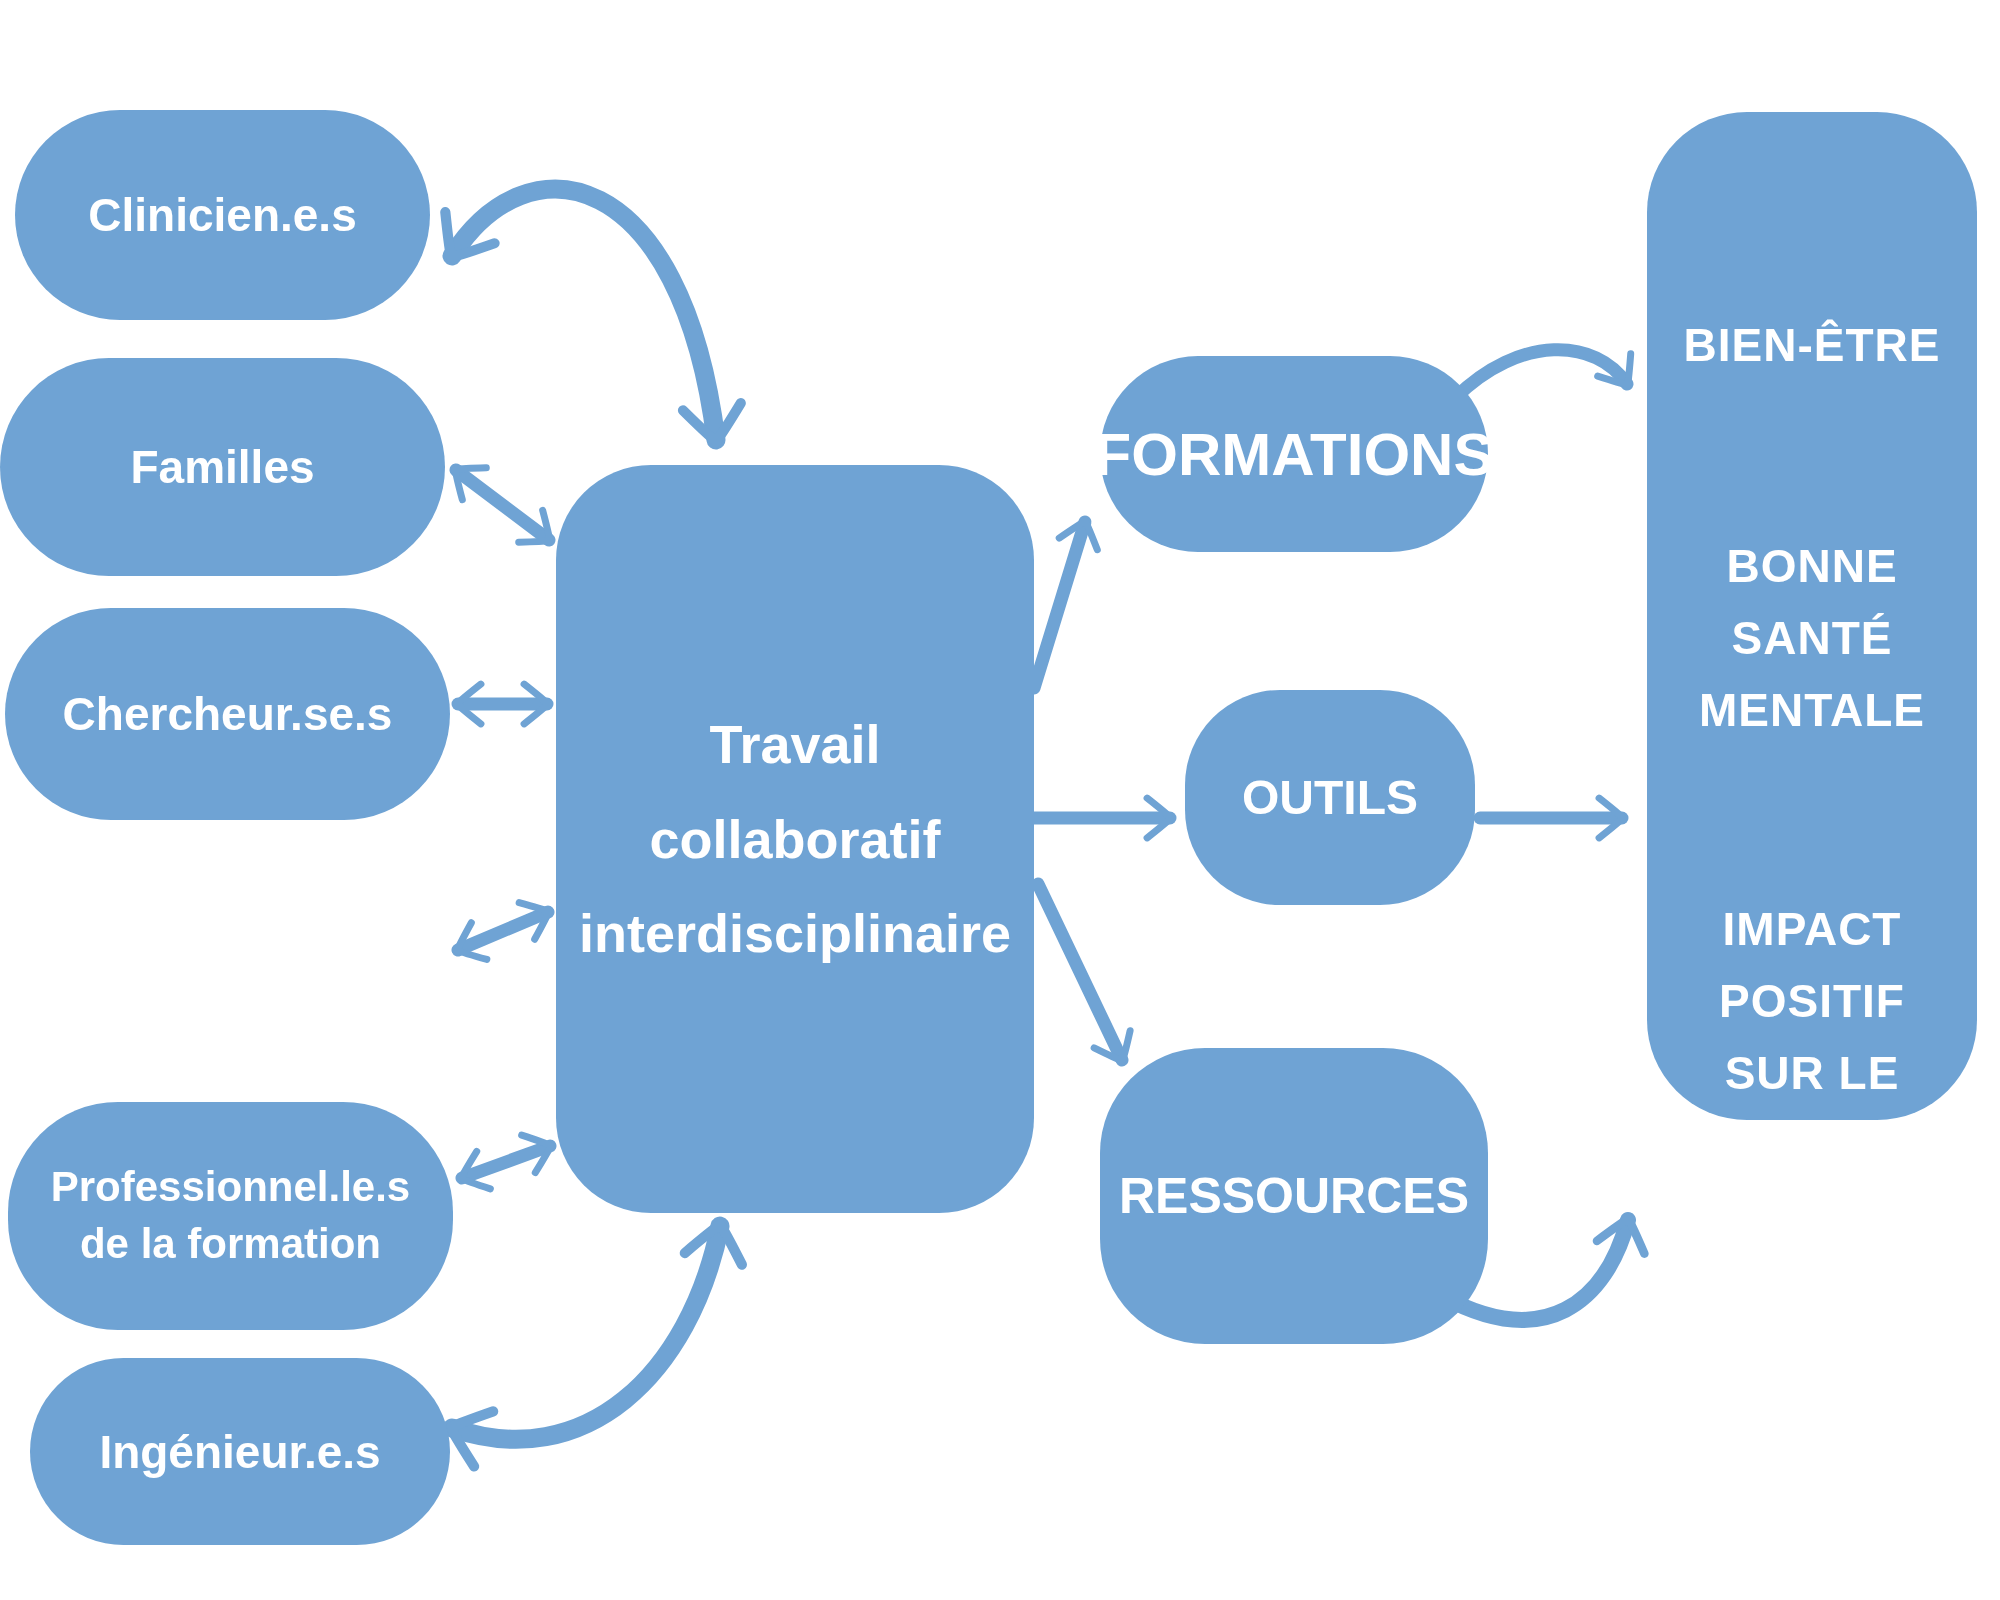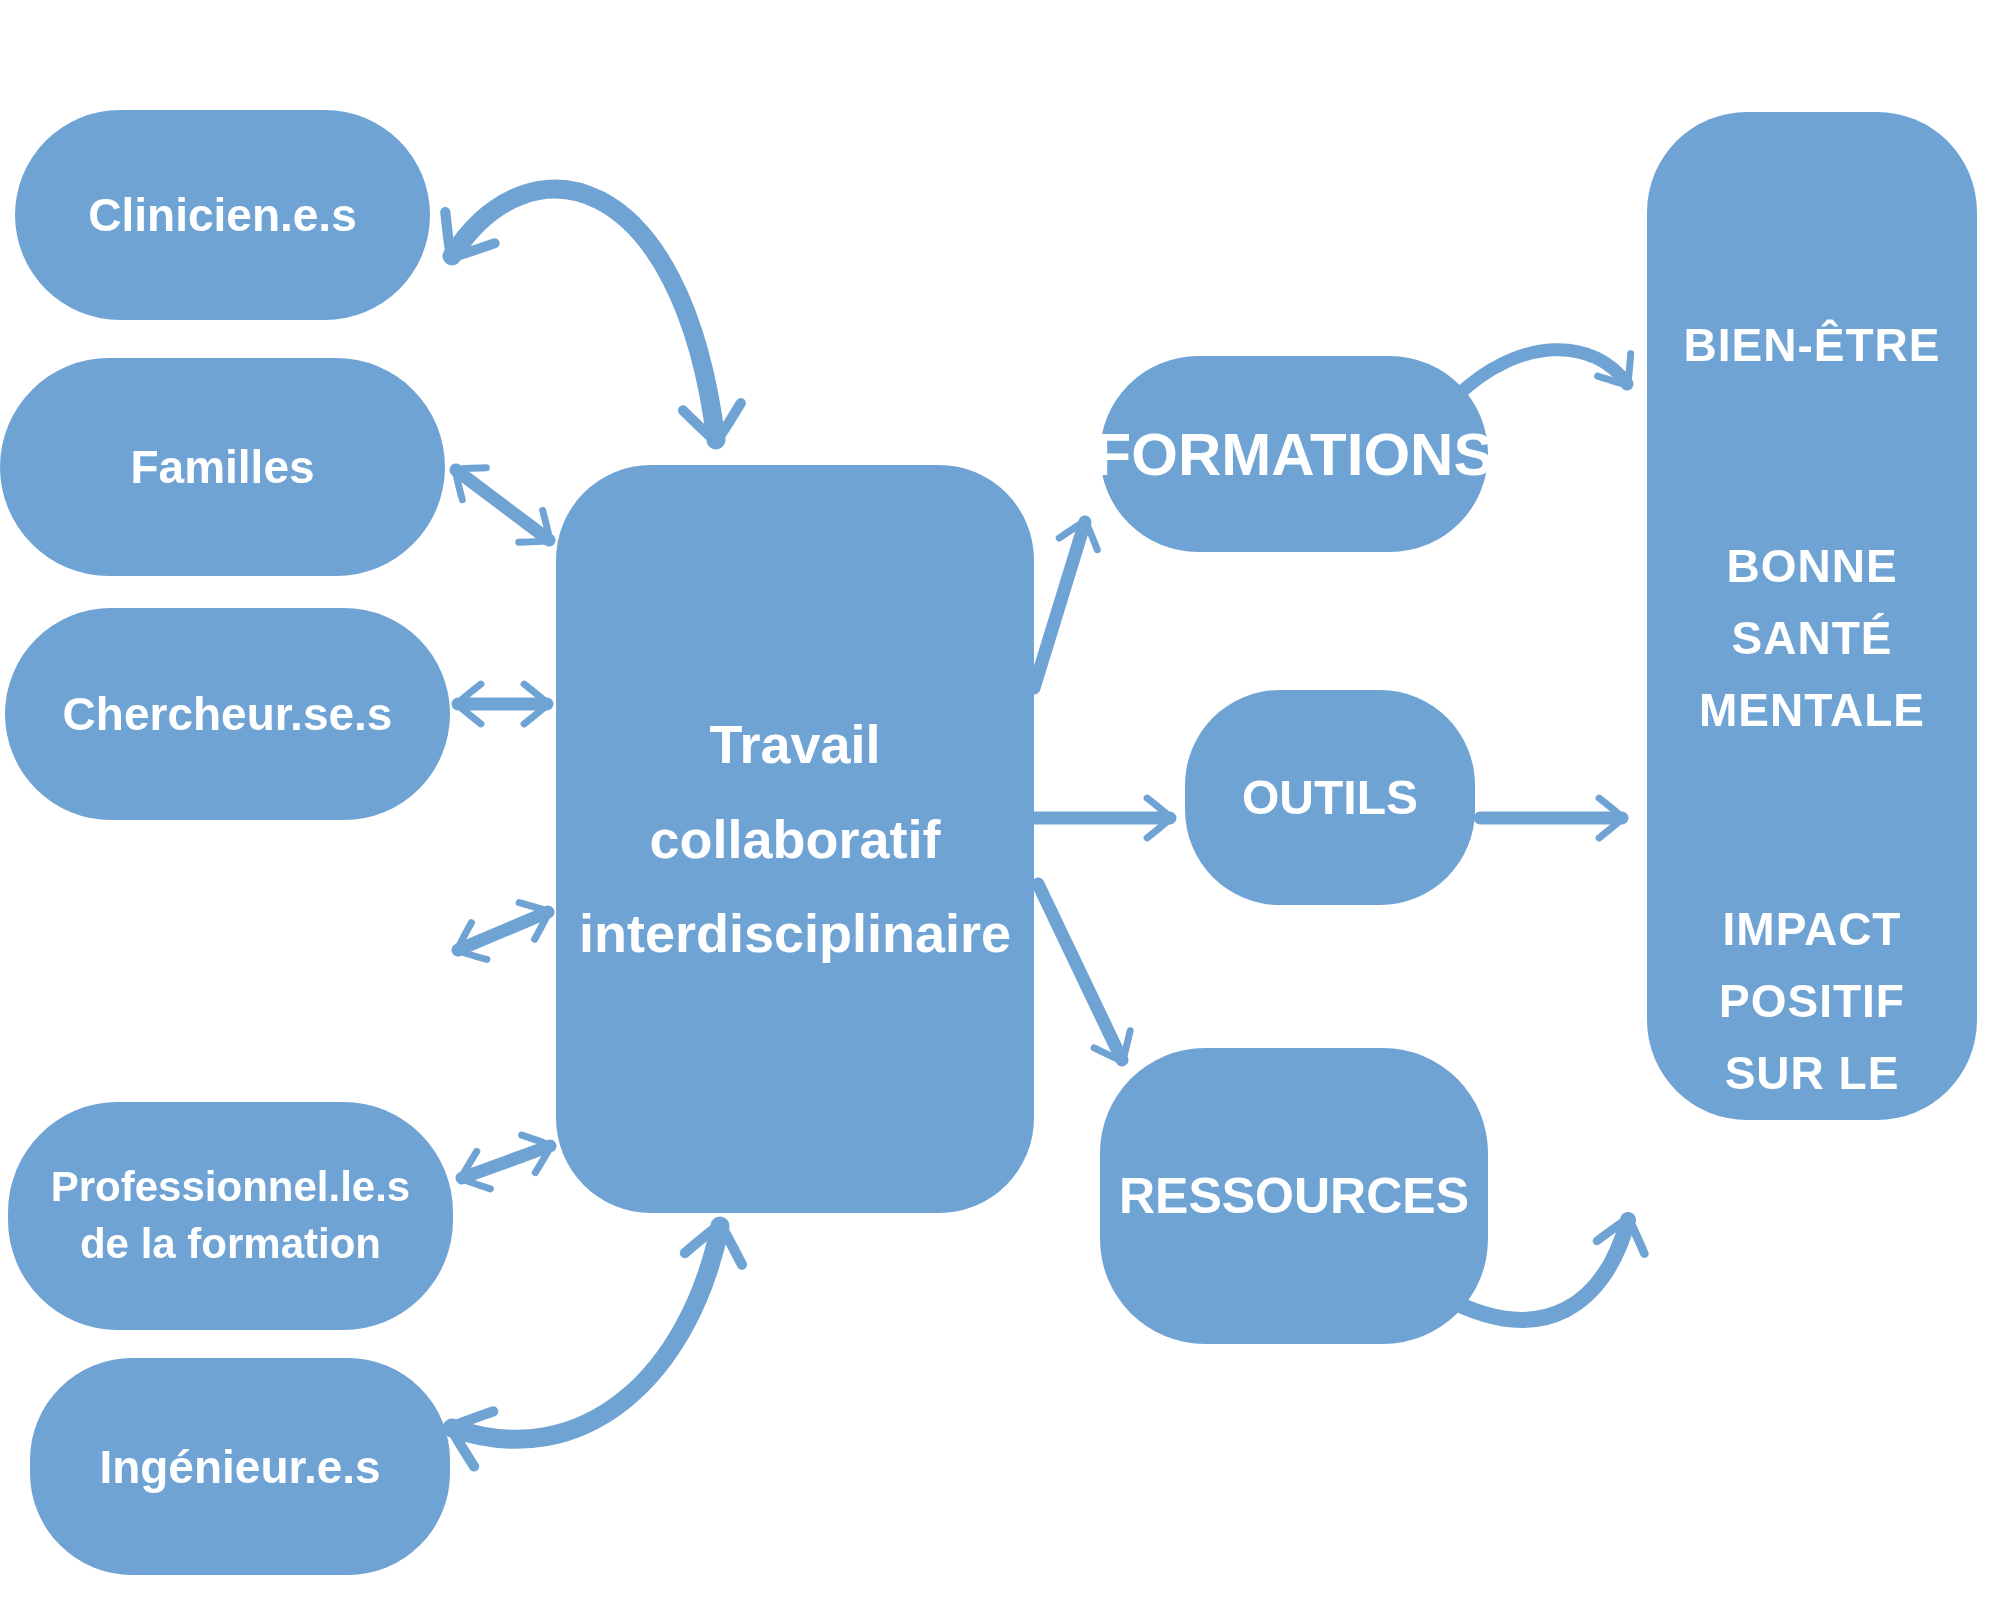--- a/index.html
+++ b/index.html
@@ -14,21 +14,21 @@
   #chev path{stroke:var(--accent);fill:none;stroke-width:7;stroke-linecap:round;}
   .node{position:absolute;z-index:2;background:var(--accent);color:var(--txt);
         display:flex;flex-direction:column;align-items:center;justify-content:center;
         text-align:center;font-weight:bold;}
   
   .n-ens {left:15px;  top:110px;  width:415px;height:210px;border-radius:105px;font-size:46px;}
   .n-fam {left:0px;   top:358px;  width:445px;height:218px;border-radius:109px;font-size:46px;}
   .n-che {left:5px;   top:608px;  width:445px;height:212px;border-radius:106px;font-size:46px;}
   .n-cli {left:10px;  top:858px;  width:450px;height:222px;border-radius:111px;font-size:46px;}
   .n-pro {left:8px;  top:1102px; width:445px;height:228px;border-radius:110px;font-size:42px;line-height:1.35;}
-  .n-ing {left:30px;  top:1358px; width:420px;height:217px;border-radius:102px;font-size:46px;}
+  .n-ing {left:30px;  top:1358px; width:420px;height:187px;border-radius:102px;font-size:46px;}
   
   .n-tra {left:556px; top:465px;  width:478px;height:748px;border-radius:95px;font-size:54px;line-height:1.42;gap:18px;}
   
   .n-for {left:1100px;top:356px;  width:388px;height:196px;border-radius:120px;font-size:60px;}
   .n-out {left:1185px;top:690px;  width:290px;height:215px;border-radius:95px; font-size:48px;}
   .n-res {left:1100px;top:1048px; width:388px;height:296px;border-radius:105px;font-size:50px;}
   
   .n-out-block{left:1638px;top:112px;width:330px;height:1008px;border-radius:100px;display:block;margin-left:9px;}
   .outcome-group{position:absolute;left:0;width:100%;text-align:center;color:var(--txt);
                  font-weight:bold;font-size:46px;line-height:72px;letter-spacing:1px;}

